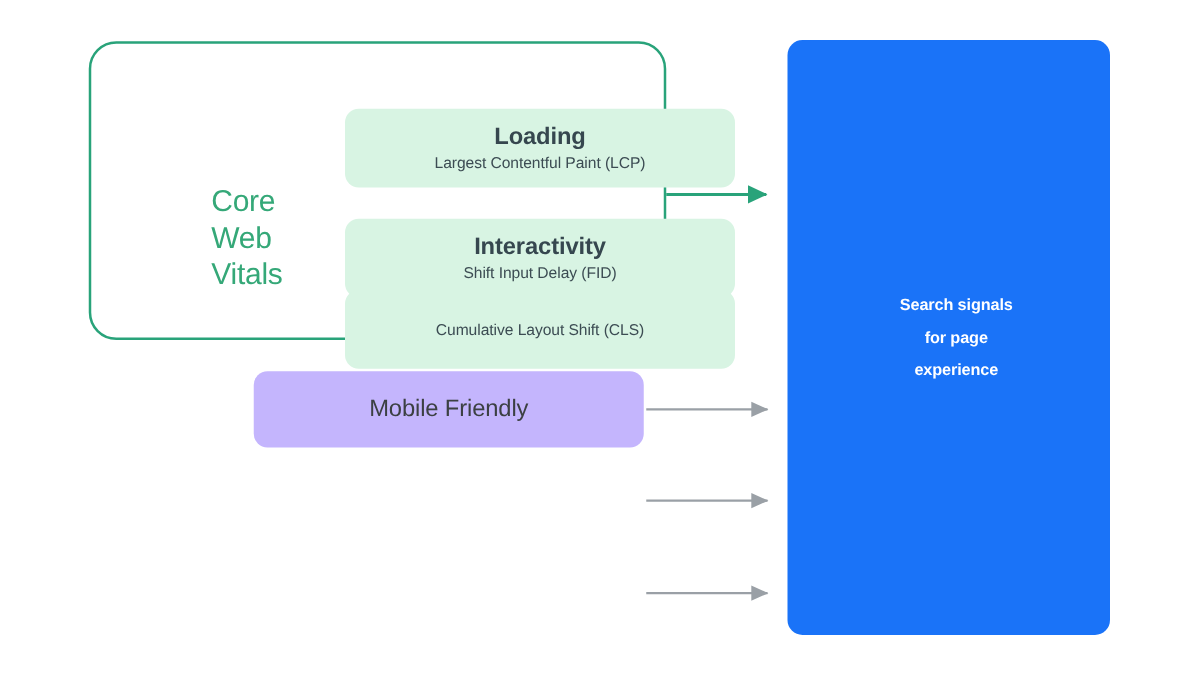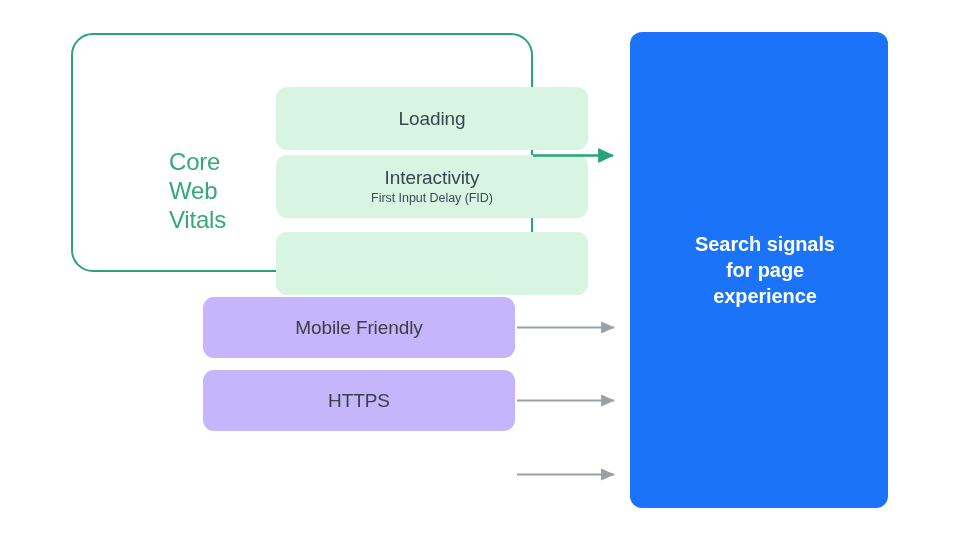--- a/index.html
+++ b/index.html
@@ -58,27 +58,27 @@
     height: 63px;
     background: #d8f4e3;
     border-radius: 11px;
     display: flex;
     flex-direction: column;
     align-items: center;
     justify-content: center;
     box-sizing: border-box;
   }
   #vital-0 { top: 52px; }
-  #vital-1 { top: 120px; }
+  #vital-1 { top: 140px; }
   #vital-2 { top: 197px; }
 
   .vital-title {
     color: #36474f;
     font-size: 19px;
-    font-weight: normal;
+    font-weight: bold;
     line-height: 23px;
     letter-spacing: -0.1px;
   }
   .vital-sub {
     color: #3c4c53;
     font-size: 12.5px;
     font-weight: normal;
     line-height: 17px;
     margin-top: 1px;
     letter-spacing: -0.05px;
@@ -117,21 +117,21 @@
     width: 258px;
     height: 476px;
     background: #1a73f8;
     border-radius: 12px;
     display: flex;
     align-items: center;
     justify-content: center;
   }
   #blue-box-label {
     color: #ffffff;
-    font-size: 20px;
+    font-size: 13px;
     font-weight: bold;
     line-height: 26px;
     text-align: center;
     letter-spacing: -0.1px;
     white-space: pre-line;
     margin-left: 12px;
   }
 
   
   #arrow-layer {
@@ -147,38 +147,37 @@
 
 <div id="canvas">
 
   <div id="cwv-container">
     <div id="cwv-label">Core
 Web
 Vitals</div>
 
     <div id="vital-0" class="vital-card">
       <div class="vital-title">Loading</div>
+      <div class="vital-sub">Largest Contentful Paint (LCP)</div>
     </div>
 
     <div id="vital-1" class="vital-card">
       <div class="vital-title">Interactivity</div>
-      <div class="vital-sub">First Input Delay (FID)</div>
+      <div class="vital-sub">Shift Input Delay (FID)</div>
     </div>
 
     <div id="vital-2" class="vital-card">
+      <div class="vital-sub">Cumulative Layout Shift (CLS)</div>
     </div>
   </div>
 
   <div id="grey-0" class="grey-card">
     <div class="grey-label">Mobile Friendly</div>
   </div>
 
-  <div id="grey-1" class="grey-card">
-    <div class="grey-label">HTTPS</div>
-  </div>
 
 
   <div id="blue-box">
     <div id="blue-box-label">Search signals
 for page
 experience</div>
   </div>
 
   <svg id="arrow-layer" width="960" height="540" viewBox="0 0 960 540">
     <defs>

